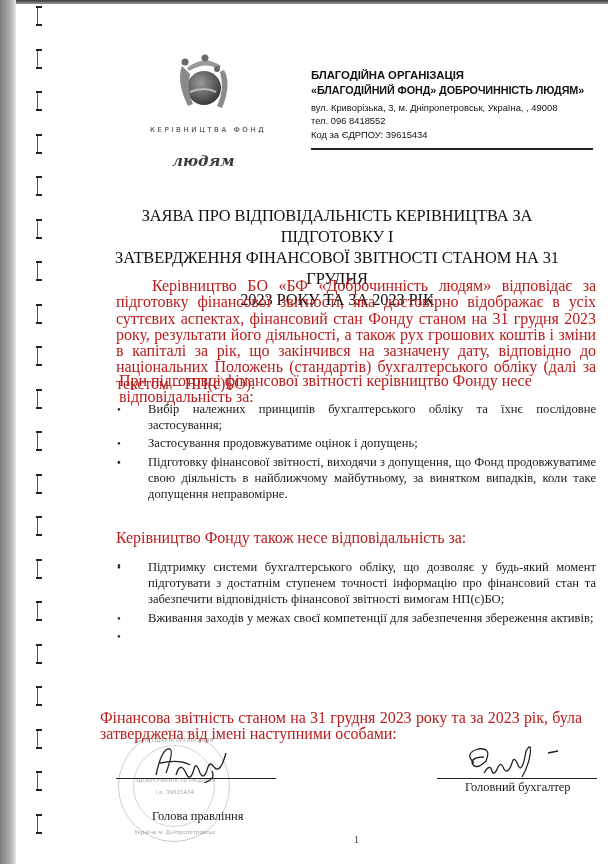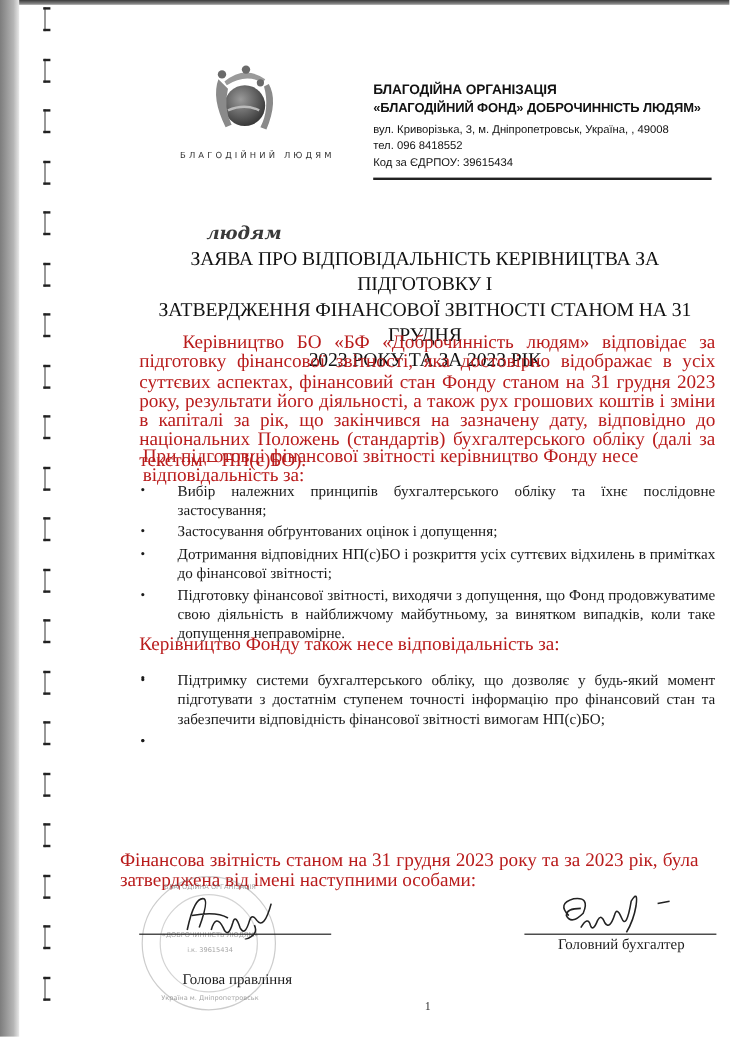--- a/index.html
+++ b/index.html
@@ -38,38 +38,38 @@
   .logo-caption {
     position: absolute; left: 38px; top: 74px; font-family: "DejaVu Sans", sans-serif;
     font-size: 7px; letter-spacing: 2.6px; color: #333;
   }
   .logo-name {
     position: absolute; left: 6px; top: 80px; font-family: "DejaVu Serif", serif;
     font-style: italic; font-weight: bold; font-size: 22px; color: #3a3a3a; letter-spacing: -0.5px;
   }
   .logo-sub {
     position: absolute; left: 60px; top: 100px; font-family: "DejaVu Serif", serif;
-    font-style: italic; font-weight: bold; font-size: 15px; color: #3a3a3a; margin-top: 33px;
+    font-style: italic; font-weight: bold; font-size: 15px; color: #3a3a3a;
   }
   .org {
     position: absolute; left: 311px; top: 68px; width: 300px;
     font-family: "Liberation Sans", "DejaVu Sans", sans-serif; color: #111;
   }
   .org .org-line1, .org .org-line2 {
     font-weight: bold; font-size: 11.4px; line-height: 15px; white-space: nowrap; letter-spacing: -0.1px;
   }
   .org .org-detail { font-size: 9.4px; line-height: 13.4px; white-space: nowrap; }
   .org .org-line2 { font-size: 10.8px; }
   .head-rule {
     position: absolute; left: 311px; top: 148px; width: 282px; height: 2px; background: #222;
   }
 
   
   .title {
-    position: absolute; left: 109px; top: 205px; width: 490px; text-align: center;
+    position: absolute; left: 92px; top: 205px; width: 490px; text-align: center;
     font-size: 16.4px; line-height: 21px; color: #111; letter-spacing: -0.1px;
   }
 
   .text {
     position: absolute; font-size: 16px; line-height: 16.3px; color: #b91c1c; letter-spacing: -0.05px;
   }
   .para1 { left: 116px; top: 278px; width: 480px; text-align: justify; }
   .para1 .indent { display: inline-block; width: 36px; }
   .lead1 { left: 119px; top: 373px; width: 480px; }
   .lead2 { left: 116px; top: 530px; width: 480px; }
@@ -147,21 +147,21 @@
     </defs>
     <circle cx="32" cy="36" r="17" fill="url(#g)"></circle>
     <path d="M10 14 q-6 16 6 40 l5 -2 q-7 -14 -3 -30 z" fill="#8a8a8a"></path>
     <circle cx="13" cy="10" r="3.5" fill="#6a6a6a"></circle>
     <path d="M15 16 q17 -14 34 -2 l-2 3 q-14 -8 -30 2 z" fill="#9a9a9a"></path>
     <circle cx="33" cy="6" r="3.5" fill="#6a6a6a"></circle>
     <path d="M52 18 q8 14 -2 38 l-5 -2 q8 -16 3 -34 z" fill="#8a8a8a"></path>
     <circle cx="45" cy="17" r="3" fill="#6a6a6a"></circle>
     <path d="M18 40 q14 -6 26 0" stroke="#bbb" stroke-width="2" fill="none"></path>
   </svg>
-  <div class="logo-caption">БЛАГОДІЙНИЙ ЛЮДЯМ</div>
+  <div class="logo-caption">КЕРІВНИЦТВА ФОНД</div>
   <div class="logo-sub">людям</div>
 </div>
 
 <div class="org">
   <div class="org-line1">БЛАГОДІЙНА ОРГАНІЗАЦІЯ</div>
   <div class="org-line2">«БЛАГОДІЙНИЙ ФОНД» ДОБРОЧИННІСТЬ ЛЮДЯМ»</div>
   <div class="org-detail" style="margin-top:3px">вул. Криворізька, 3,  м. Дніпропетровськ, Україна, , 49008</div>
   <div class="org-detail">тел. 096 8418552</div>
   <div class="org-detail">Код за ЄДРПОУ: 39615434</div>
 </div>
@@ -172,31 +172,31 @@
   <div>ЗАТВЕРДЖЕННЯ ФІНАНСОВОЇ ЗВІТНОСТІ СТАНОМ НА 31 ГРУДНЯ</div>
   <div>2023 РОКУ ТА ЗА 2023 РІК</div>
 </div>
 
 <div class="text para1"><span class="indent"></span><span>Керівництво БО «БФ «Доброчинність людям» відповідає за підготовку фінансової звітності, яка достовірно відображає в усіх суттєвих аспектах, фінансовий стан Фонду станом на 31 грудня 2023 року, результати його діяльності, а також рух грошових коштів і зміни в капіталі за рік, що закінчився на зазначену дату, відповідно до національних Положень (стандартів) бухгалтерського обліку (далі за текстом – НП(с)БО).</span></div>
 
 <div class="text lead1">При підготовці  фінансової звітності керівництво Фонду несе відповідальність за:</div>
 
 <ul class="bul list1">
   <li><span class="dot">•</span><span>Вибір належних принципів бухгалтерського обліку та їхнє послідовне застосування;</span></li>
-  <li><span class="dot">•</span><span>Застосування обґрунтованих оцінок і допущення;</span></li>
-  <li><span class="dot">•</span><span>Дотримання відповідних НП(с)БО і розкриття усіх суттєвих відхилень в примітках до фінансової звітності;</span></li>
+  <li><span class="dot">•</span><span>Застосування продовжуватиме оцінок і допущень;</span></li>
+  <li><span class="dot">•</span></li>
   <li><span class="dot">•</span><span>Підготовку фінансової звітності, виходячи з допущення, що Фонд продовжуватиме свою діяльність в найближчому майбутньому, за винятком випадків, коли таке допущення неправомірне.</span></li>
 </ul>
 
 <div class="text lead2">Керівництво Фонду також несе відповідальність за:</div>
 
 <ul class="bul list2">
   <li><span class="dot">•</span></li>
   <li><span class="dot">•</span><span>Підтримку системи бухгалтерського обліку, що дозволяє у будь-який момент підготувати з достатнім ступенем точності інформацію про фінансовий стан та забезпечити відповідність фінансової звітності вимогам НП(с)БО;</span></li>
-  <li><span class="dot">•</span></li>
+  <li><span class="dot">•</span><span>Вживання заходів у межах своєї компетенції для забезпечення збереження активів;</span></li>
   <li><span class="dot">•</span></li>
 </ul>
 
 <div class="text final">Фінансова звітність станом на 31 грудня 2023 року та за 2023 рік, була затверджена від імені наступними особами:</div>
 
 <div class="stamp">
   <div class="inner"></div>
   <div class="stamp-text" style="top:6px">БЛАГОДІЙНА ОРГАНІЗАЦІЯ</div>
   <div class="stamp-text" style="top:46px">«ДОБРОЧИННІСТЬ ЛЮДЯМ»</div>
   <div class="stamp-text" style="top:58px">і.к. 39615434</div>

